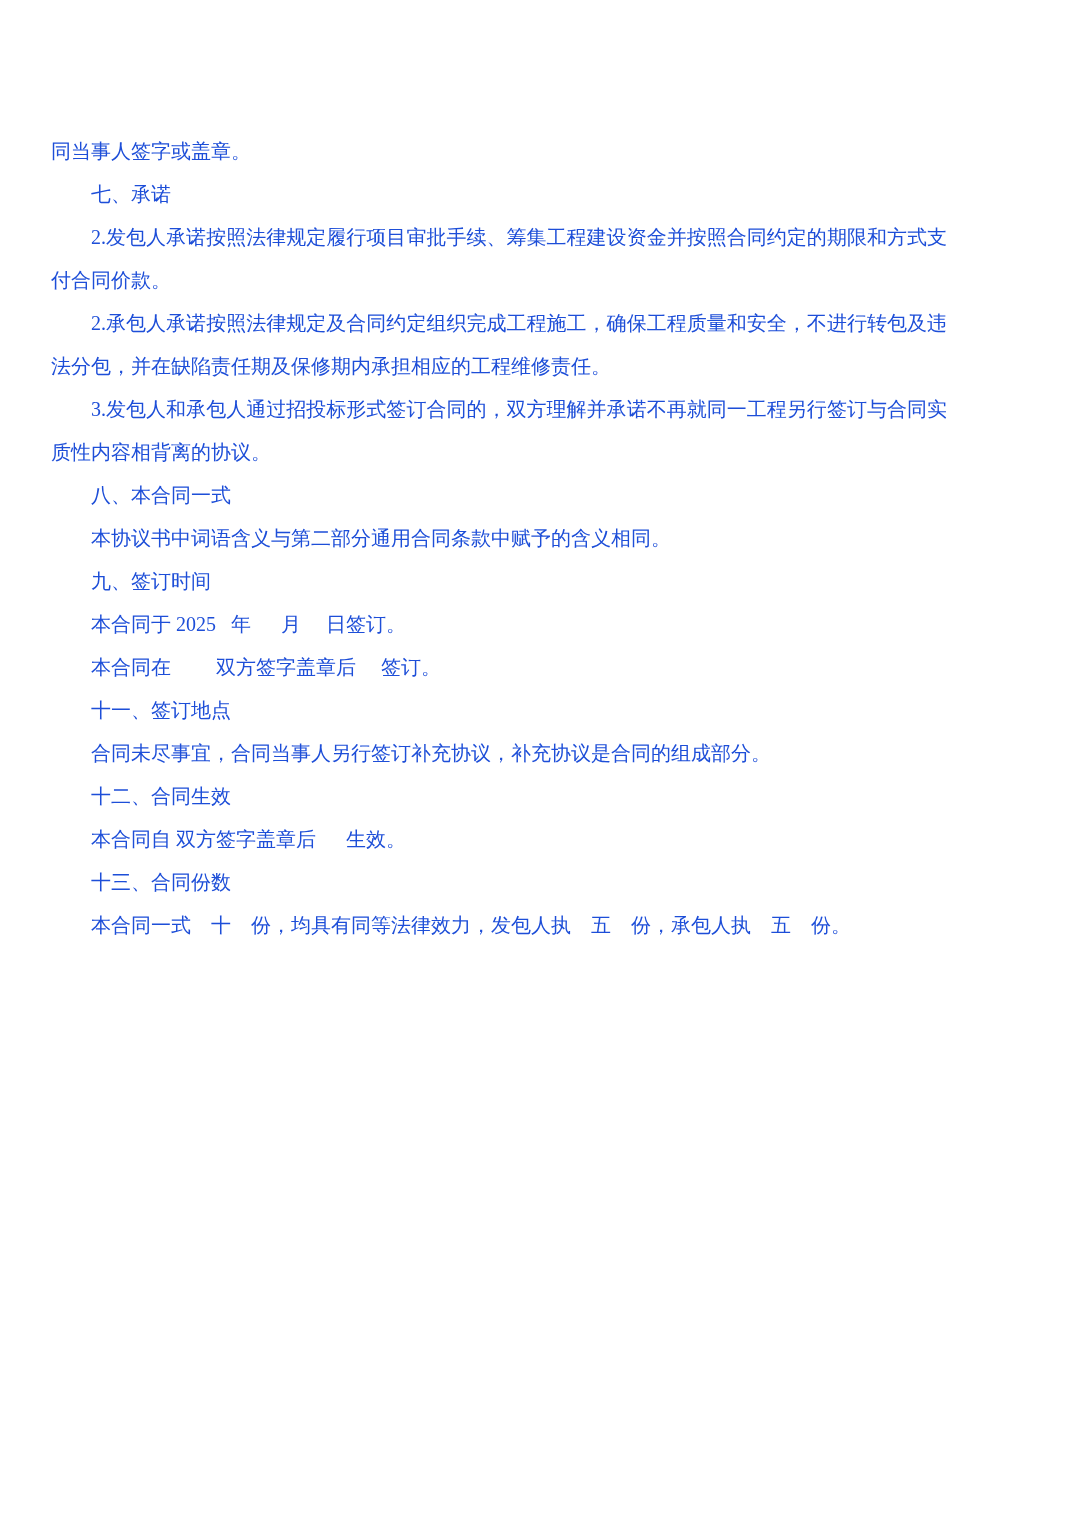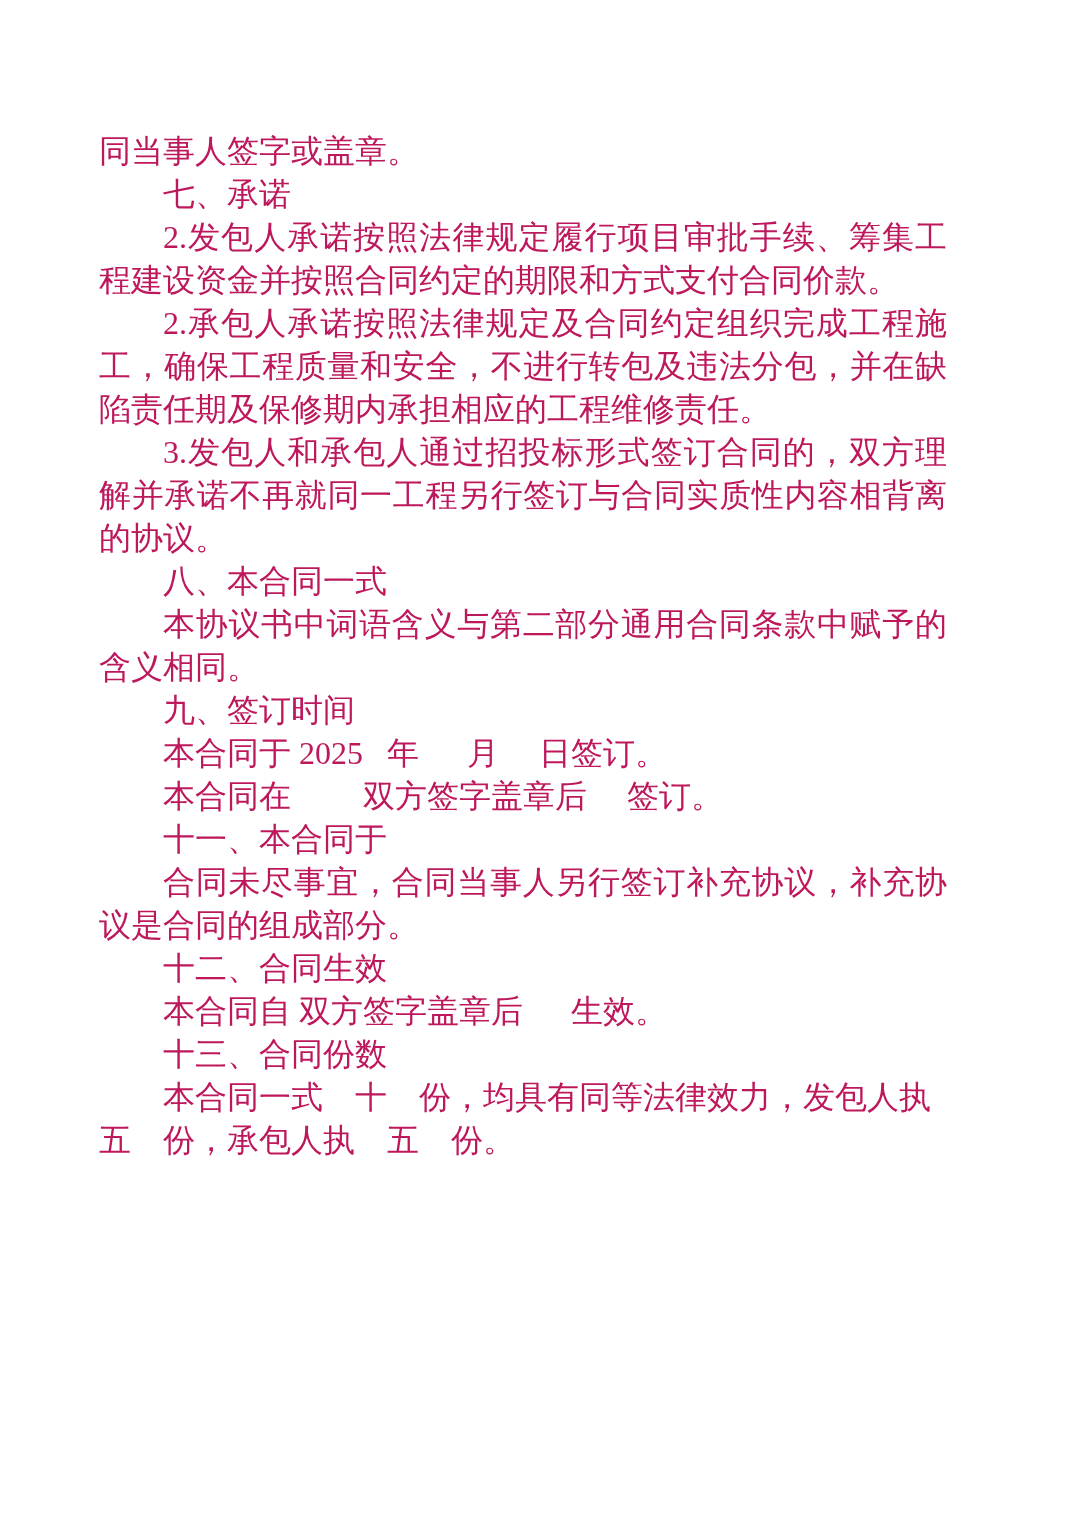--- a/index.html
+++ b/index.html
@@ -6,25 +6,25 @@
     margin: 0;
     padding: 0;
     background: #ffffff;
   }
   .page {
     position: relative;
     width: 1074px;
     height: 1520px;
     box-sizing: border-box;
     background: #ffffff;
-    padding: 130px 127px 0 99px;
+    padding: 130px 127px 0 51px;
     font-family: "Liberation Serif", "DejaVu Serif", serif;
-    font-size: 32px;
+    font-size: 20px;
     line-height: 43px;
-    color: #be185d;
+    color: #1d4ed8;
     overflow: hidden;
   }
   .doc p {
     margin: 0;
     text-align: justify;
     text-justify: inter-character;
     word-break: break-all;
   }
   .doc p.indent {
     text-indent: 2em;
@@ -54,21 +54,21 @@
 
     <p class="indent"><span>本协议书中词语含义与第二部分通用合同条款中赋予的含义相同。</span></p>
 
     <p class="indent"><span>九、签订时间</span></p>
 
     <p class="indent"><span>本合同于</span><span class="u">&nbsp;2025&nbsp;&nbsp;</span><span>&nbsp;年</span><span class="u">　&nbsp;</span><span>&nbsp;月</span><span class="u">　&nbsp;</span><span>日签订。</span></p>
 
 
     <p class="indent"><span>本合同在&nbsp;</span><span class="u">　　双方签字盖章后　</span><span>&nbsp;签订。</span></p>
 
-    <p class="indent"><span>十一、本合同于</span></p>
+    <p class="indent"><span>十一、签订地点</span></p>
 
     <p class="indent"><span>合同未尽事宜，合同当事人另行签订补充协议，补充协议是合同的组成部分。</span></p>
 
     <p class="indent"><span>十二、合同生效</span></p>
 
     <p class="indent"><span>本合同自</span><span class="u">&nbsp;双方签字盖章后&nbsp;&nbsp;</span><span>　生效。</span></p>
 
     <p class="indent"><span>十三、合同份数</span></p>
 
     <p class="indent"><span>本合同一式</span><span class="u">　十　</span><span>份，均具有同等法律效力，发包人执</span><span class="u">　五　</span><span>份，承包人执</span><span class="u">　五　</span><span>份。</span></p>

